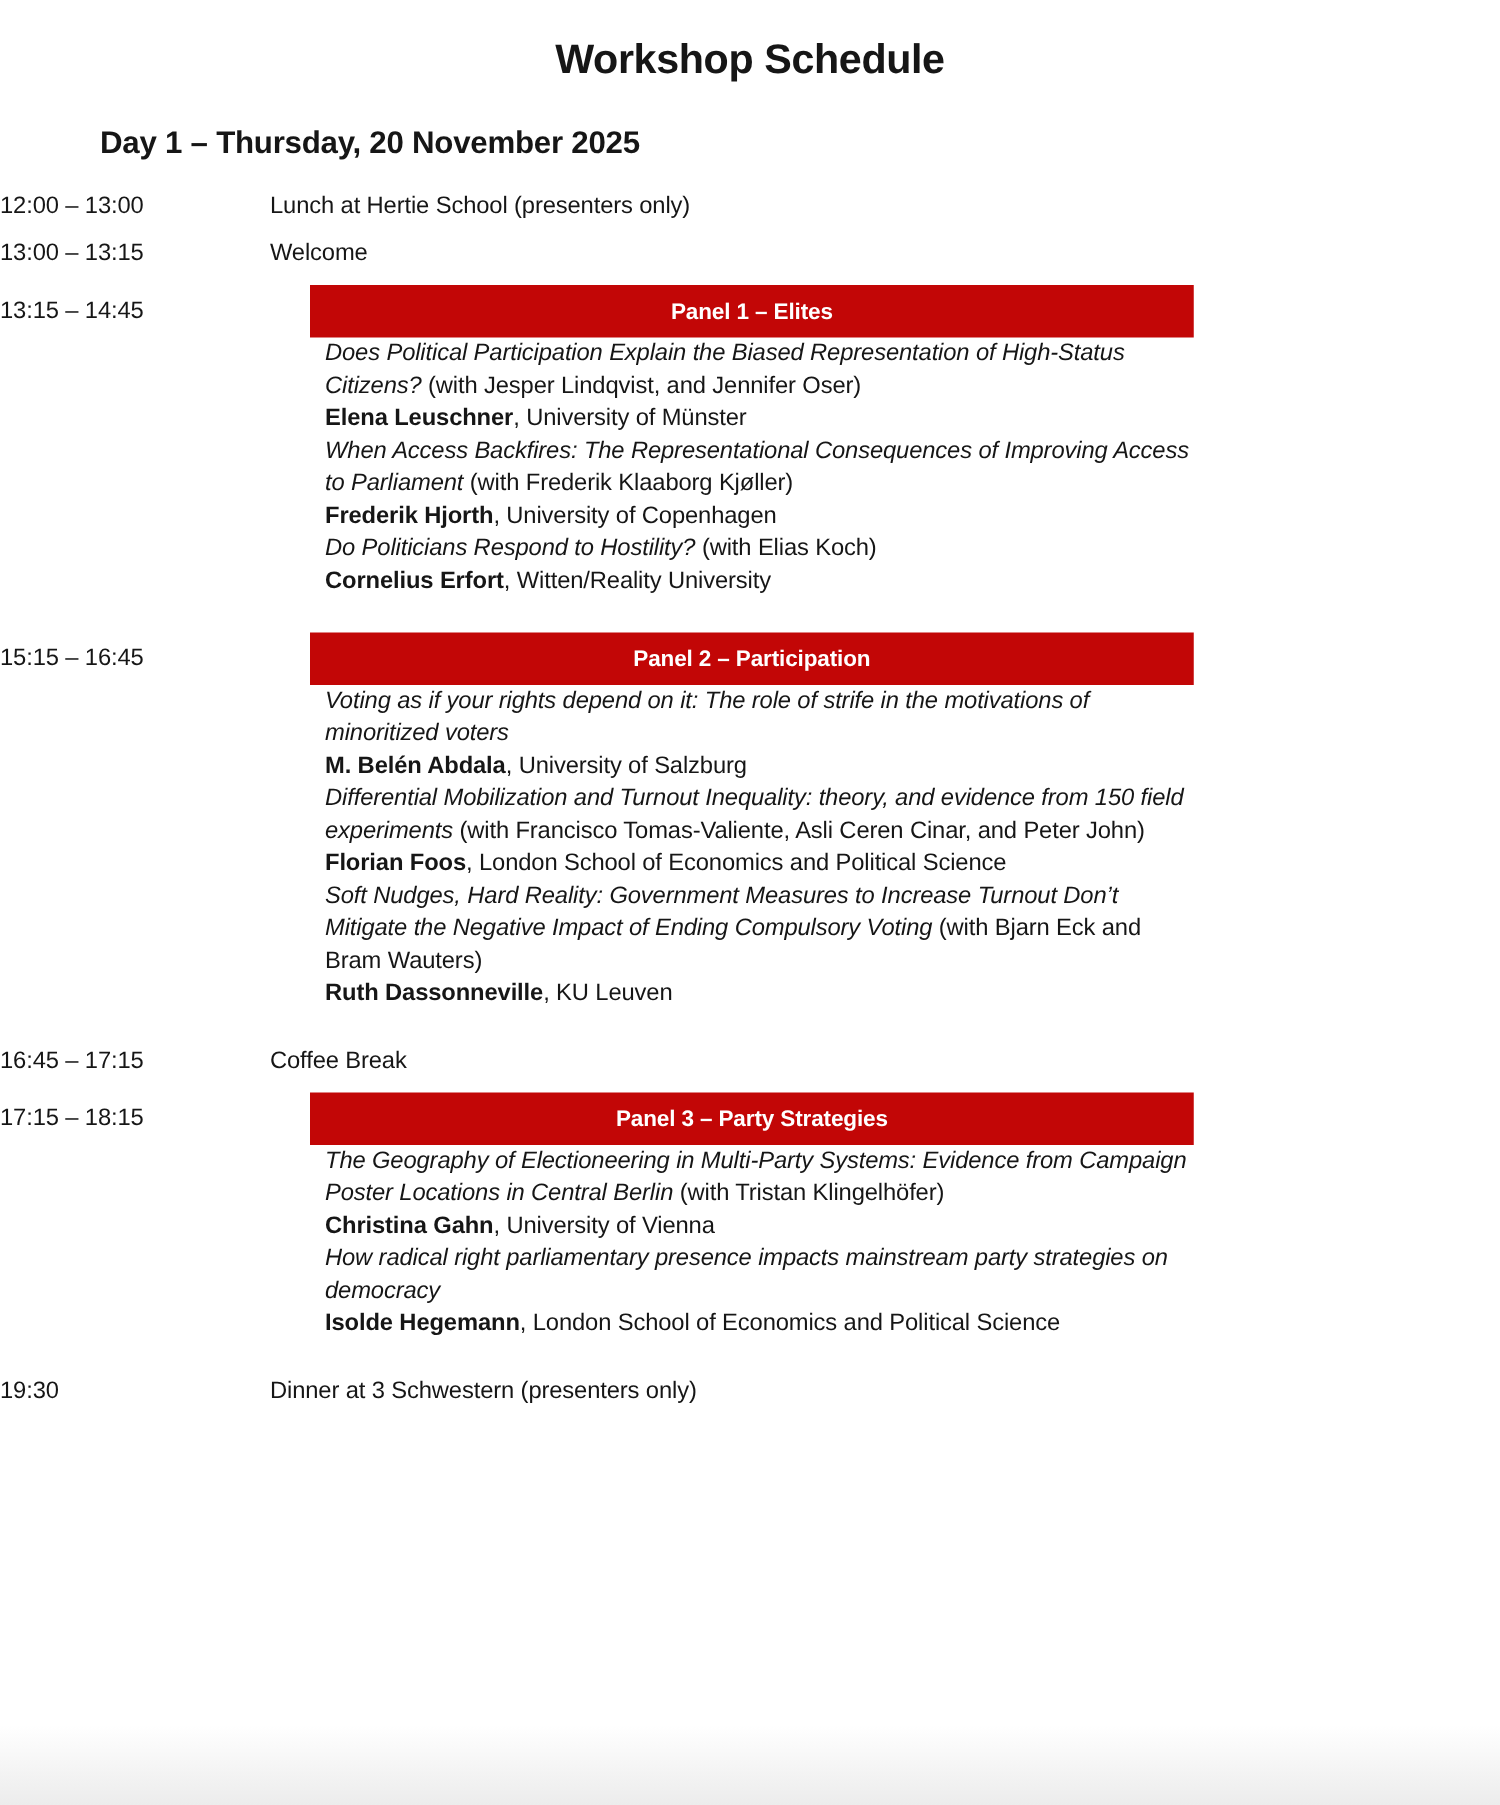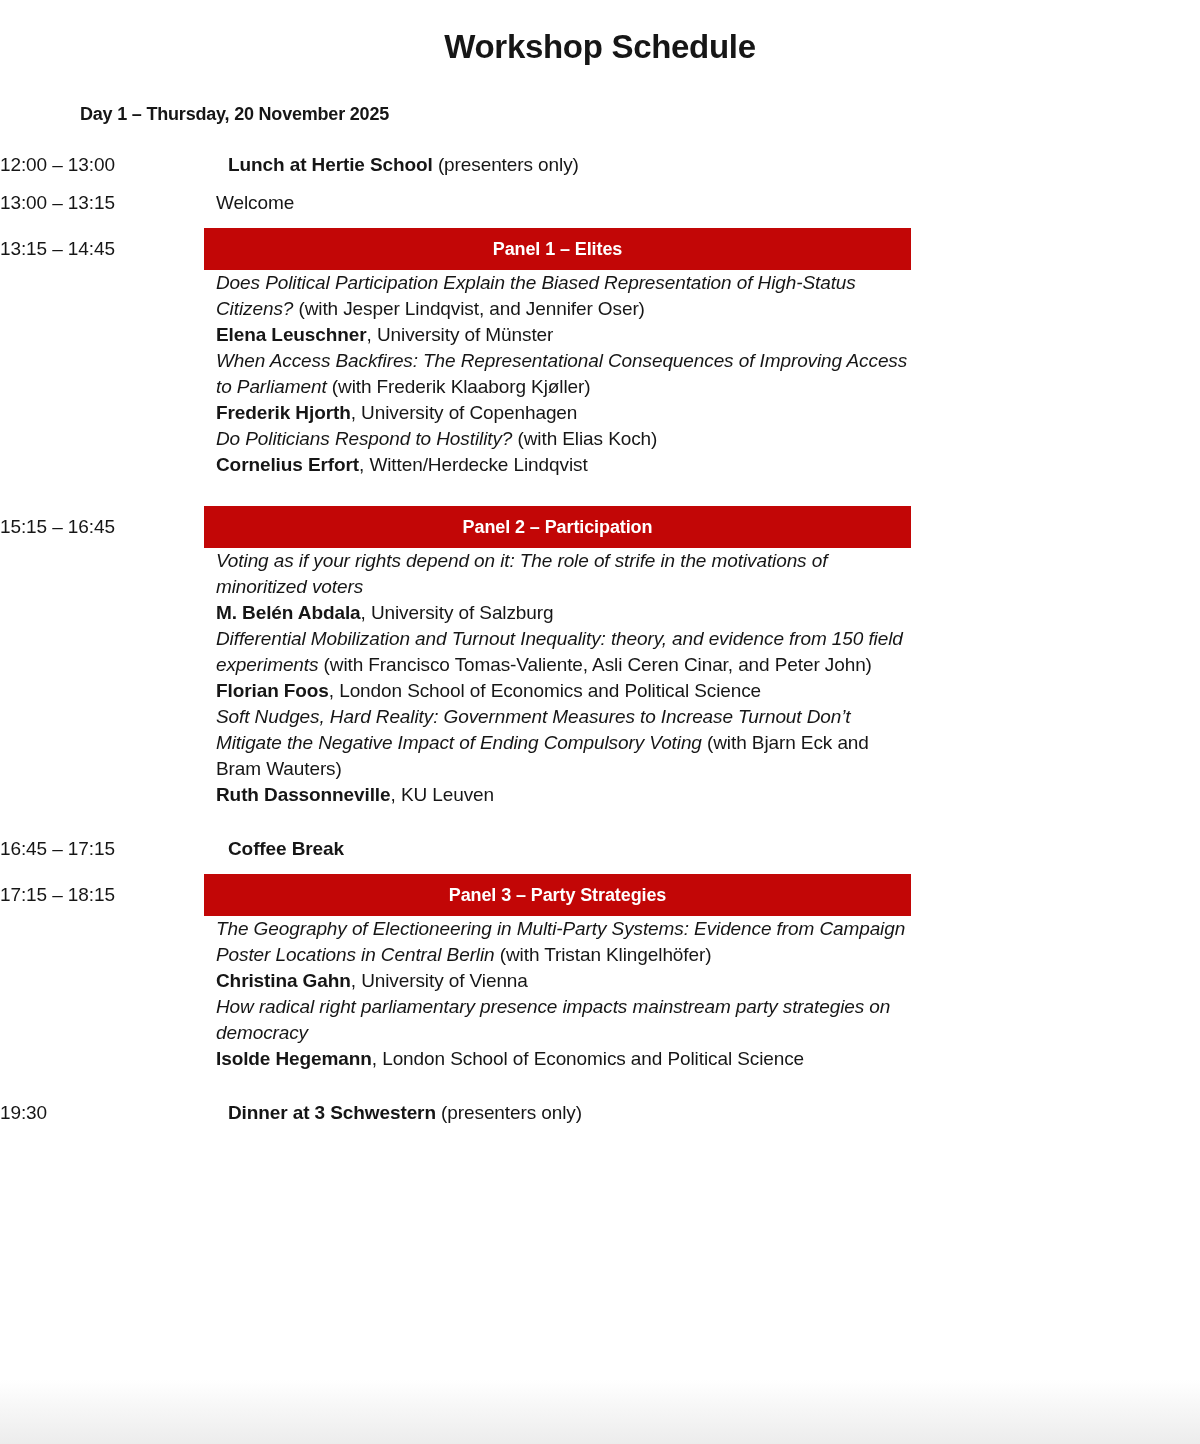--- a/index.html
+++ b/index.html
@@ -17,21 +17,21 @@
   .doc-title {
     padding-top: 27px;
     font-size: 33px;
     line-height: 40px;
     font-weight: 700;
     text-align: center;
     letter-spacing: -0.3px;
   }
   .day-heading {
     margin: 34px 0 0 80px;
-    font-size: 18px;
+    font-size: 25px;
     line-height: 26px;
     font-weight: 700;
     letter-spacing: -0.2px;
   }
   .schedule { margin-top: 25px; }
 
   .row { display: flex; align-items: flex-start; margin-bottom: 12px; }
   .row .time {
     width: 204px;
     flex: none;
@@ -40,23 +40,23 @@
     letter-spacing: -0.1px;
   }
   .row .content {
     width: 707px;
     flex: none;
     font-size: 19px;
     line-height: 26px;
     letter-spacing: -0.1px;
   }
   .text-line { padding-left: 12px; }
-  .bold { font-weight: 700; margin-left: 12px; }
+  .bold { font-weight: 400; }
 
-  .row.panel { margin-bottom: 28px; }
+  .row.panel { margin-bottom: 28px; gap: 44px; }
   .row.panel .time { padding-top: 8px; }
   .banner {
     background: var(--accent, #c20606);
     color: var(--banner-text, #ffffff);
     font-size: 18px;
     line-height: 26px;
     font-weight: 700;
     text-align: center;
     padding: 8px 0;
   }
@@ -104,21 +104,21 @@
         <div class="talk">
           <div><span class="talk-title">Does Political Participation Explain the Biased Representation of High-Status Citizens?</span><span> (with Jesper Lindqvist, and Jennifer Oser)</span></div>
           <div><span class="speaker-name">Elena Leuschner</span><span>, University of Münster</span></div>
         </div>
         <div class="talk">
           <div><span class="talk-title">When Access Backfires: The Representational Consequences of Improving Access to Parliament</span><span> (with Frederik Klaaborg Kjøller)</span></div>
           <div><span class="speaker-name">Frederik Hjorth</span><span>, University of Copenhagen</span></div>
         </div>
         <div class="talk">
           <div><span class="talk-title">Do Politicians Respond to Hostility?</span><span> (with Elias Koch)</span></div>
-          <div><span class="speaker-name">Cornelius Erfort</span><span>, Witten/Herdecke Lindqvist</span></div>
+          <div><span class="speaker-name">Cornelius Erfort</span><span>, Witten/Reality University</span></div>
         </div>
       </div>
     </div>
 
 
     <div class="row panel">
       <div class="time">15:15 – 16:45</div>
       <div class="content">
         <div class="banner"><span>Panel 2 – Participation</span></div>
         <div class="talk">

